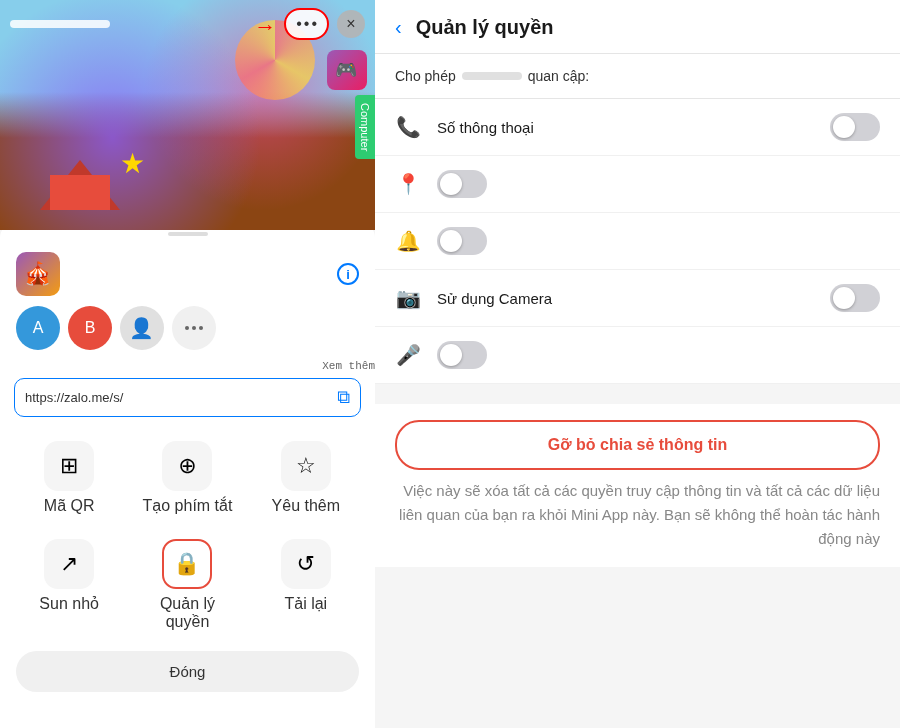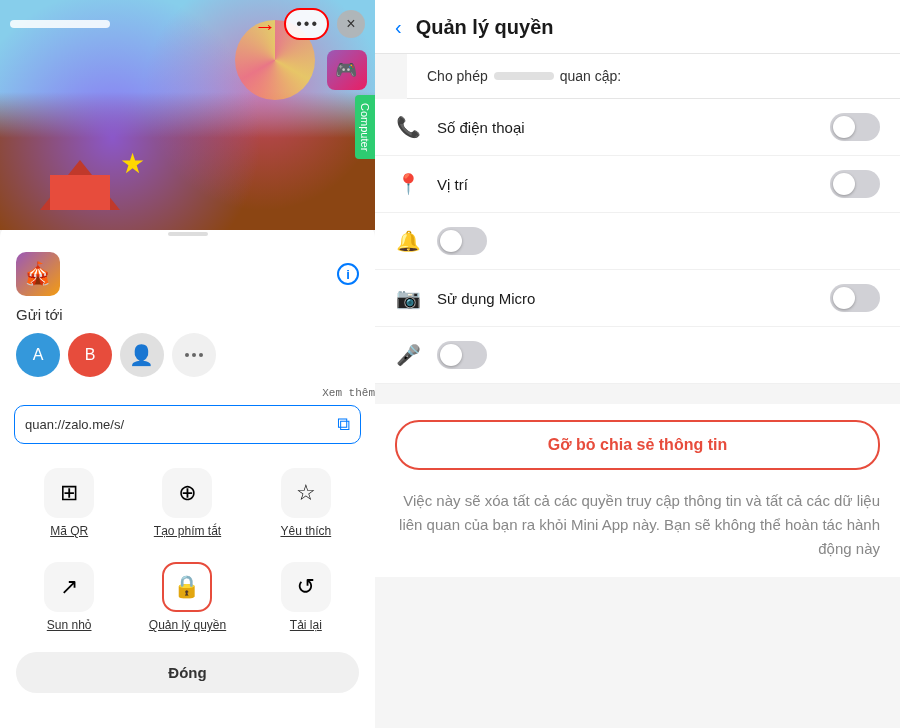--- a/index.html
+++ b/index.html
@@ -331,35 +331,34 @@
       justify-content: center;
       font-size: 22px;
     }
 
     .action-item.highlighted .action-icon-box {
       background: white;
       border: 2px solid #e74c3c;
     }
 
     .action-label {
-      font-size: 12px;
+      font-size: 16px;
       color: #333;
       text-align: center;
-      text-decoration: underline;
     }
 
     .dong-btn {
       margin: 8px 16px 20px;
       background: #f0f0f0;
       border: none;
       border-radius: 24px;
       padding: 12px;
       font-size: 15px;
       color: #333;
-      font-weight: 700;
+      font-weight: 400;
       cursor: pointer;
       text-align: center;
     }
 
     
     .right-panel {
       flex: 1;
       background: #f5f5f5;
       display: flex;
       flex-direction: column;
@@ -386,21 +385,20 @@
       color: #1a1a1a;
     }
 
     .allow-row {
       background: white;
       padding: 14px 20px;
       display: flex;
       align-items: center;
       gap: 6px;
       border-bottom: 1px solid #e5e5e5;
-      margin-left: 32px;
     }
 
     .allow-text {
       font-size: 14px;
       color: #333;
     }
 
     .allow-name-box {
       background: #e0e0e0;
       border-radius: 6px;
@@ -471,21 +469,21 @@
       width: 100%;
       padding: 14px;
       border: 2px solid #e74c3c;
       border-radius: 24px;
       background: white;
       color: #e74c3c;
       font-size: 16px;
       font-weight: 600;
       cursor: pointer;
       text-align: center;
-      margin-bottom: 19px;
+      margin-bottom: 9px;
     }
 
     .go-bo-desc {
       font-size: 15px;
       color: #888;
       text-align: right;
       line-height: 1.6;
     }
   </style>
 </head>
@@ -521,39 +519,38 @@
   </div>
 
   <div class="bottom-sheet">
     <div class="sheet-handle"></div>
 
     <div class="app-header">
       <div class="app-icon">🎪</div>
       <div class="info-icon">i</div>
     </div>
 
-    <div class="gui-toi-label">Gửi tới</div>
 
     <div class="contacts-row">
       <div class="contact-avatar colored-1">A</div>
       <div class="contact-avatar colored-2">B</div>
       <div class="contact-avatar">👤</div>
       <div class="more-btn-contacts">
         <div class="more-dots">
           <div class="dot"></div>
           <div class="dot"></div>
           <div class="dot"></div>
         </div>
       </div>
     </div>
 
     <div class="xem-them">Xem thêm</div>
 
     <div class="url-row">
-      <span class="url-text">quan://zalo.me/s/</span>
+      <span class="url-text">https://zalo.me/s/</span>
       <span class="copy-icon">⧉</span>
     </div>
 
     <div class="action-grid">
 
       <div class="action-item">
         <div class="action-icon-box">
           <span>⊞</span>
         </div>
         <span class="action-label">Mã QR</span>
@@ -561,21 +558,21 @@
       <div class="action-item">
         <div class="action-icon-box">
           <span>⊕</span>
         </div>
         <span class="action-label">Tạo phím tắt</span>
       </div>
       <div class="action-item">
         <div class="action-icon-box">
           <span>☆</span>
         </div>
-        <span class="action-label">Yêu thích</span>
+        <span class="action-label">Yêu thêm</span>
       </div>
 
       <div class="action-item">
         <div class="action-icon-box">
           <span>↗</span>
         </div>
         <span class="action-label">Sun nhỏ</span>
       </div>
       <div class="action-item highlighted">
         <div class="action-icon-box">
@@ -603,35 +600,34 @@
 
   <div class="allow-row">
     <span class="allow-text">Cho phép</span>
     <span class="allow-name-box"></span>
     <span class="allow-text">quan cập:</span>
   </div>
 
   <div class="permission-list">
     <div class="permission-item">
       <span class="perm-icon">📞</span>
-      <span class="perm-label">Số điện thoại</span>
+      <span class="perm-label">Số thông thoại</span>
       <div class="toggle"></div>
     </div>
     <div class="permission-item">
       <span class="perm-icon">📍</span>
-      <span class="perm-label">Vị trí</span>
       <div class="toggle"></div>
     </div>
     <div class="permission-item">
       <span class="perm-icon">🔔</span>
       <div class="toggle"></div>
     </div>
     <div class="permission-item">
       <span class="perm-icon">📷</span>
-      <span class="perm-label">Sử dụng Micro</span>
+      <span class="perm-label">Sử dụng Camera</span>
       <div class="toggle"></div>
     </div>
     <div class="permission-item">
       <span class="perm-icon">🎤</span>
       <div class="toggle"></div>
     </div>
   </div>
 
   <div class="separator-space"></div>
 

